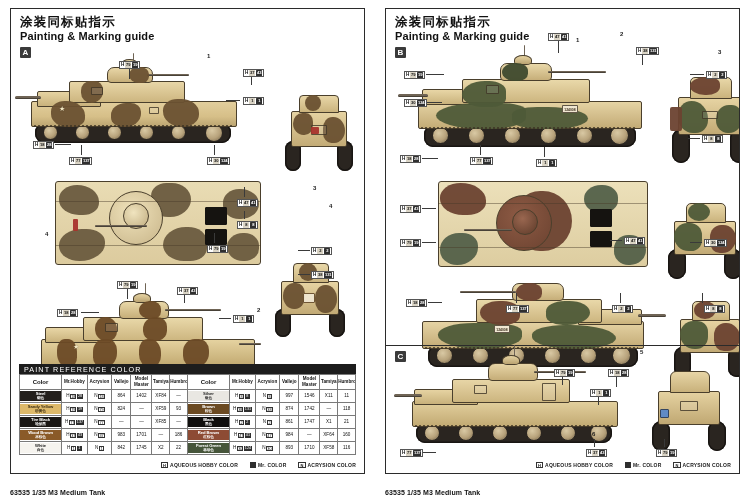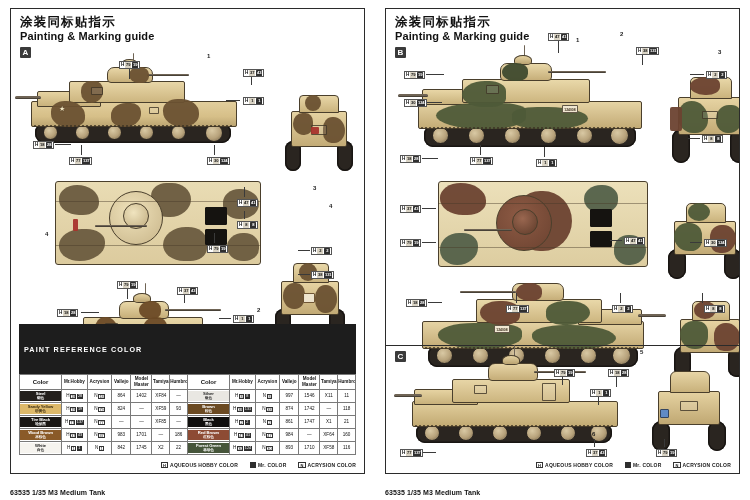--- a/index.html
+++ b/index.html
@@ -88,22 +88,22 @@
   .leader.h { height: .7px; }
   .leader.v { width: .7px; }
   .numtag {
     position: absolute; z-index: 31;
     font-size: 6px; font-weight: 700; color: #1a1a1a; line-height: 7px;
   }
 
   
   .ptable-wrap { position: absolute; left: 8px; right: 8px; bottom: 18px; z-index: 45; }
   .ptable-title {
-    background: #1d1d1d; color: #fff; font-size: 7.2px; font-weight: 700;
-    letter-spacing: 1.1px; padding: 20px 4px; border: 1px solid #1d1d1d; border-bottom: none; margin-top: 18px;
+    background: #1d1d1d; color: #fff; font-size: 7.2px; font-weight: 400;
+    letter-spacing: 1.1px; padding: 0 4px; border: 1px solid #1d1d1d; border-bottom: none; margin-top: 18px;
   }
   table.ptable { width: 100%; border-collapse: collapse; background: #fff; table-layout: fixed; }
   table.ptable th, table.ptable td {
     border: .6px solid #7a7a7a; font-size: 4.6px; line-height: 6px;
     text-align: center; padding: 1px 0; color: #111; overflow: hidden;
   }
   table.ptable th { font-weight: 700; height: 11px; }
   table.ptable th.wide { font-size: 6px; }
   table.ptable td { height: 11px; }
   td.swatch { padding: 0; }

